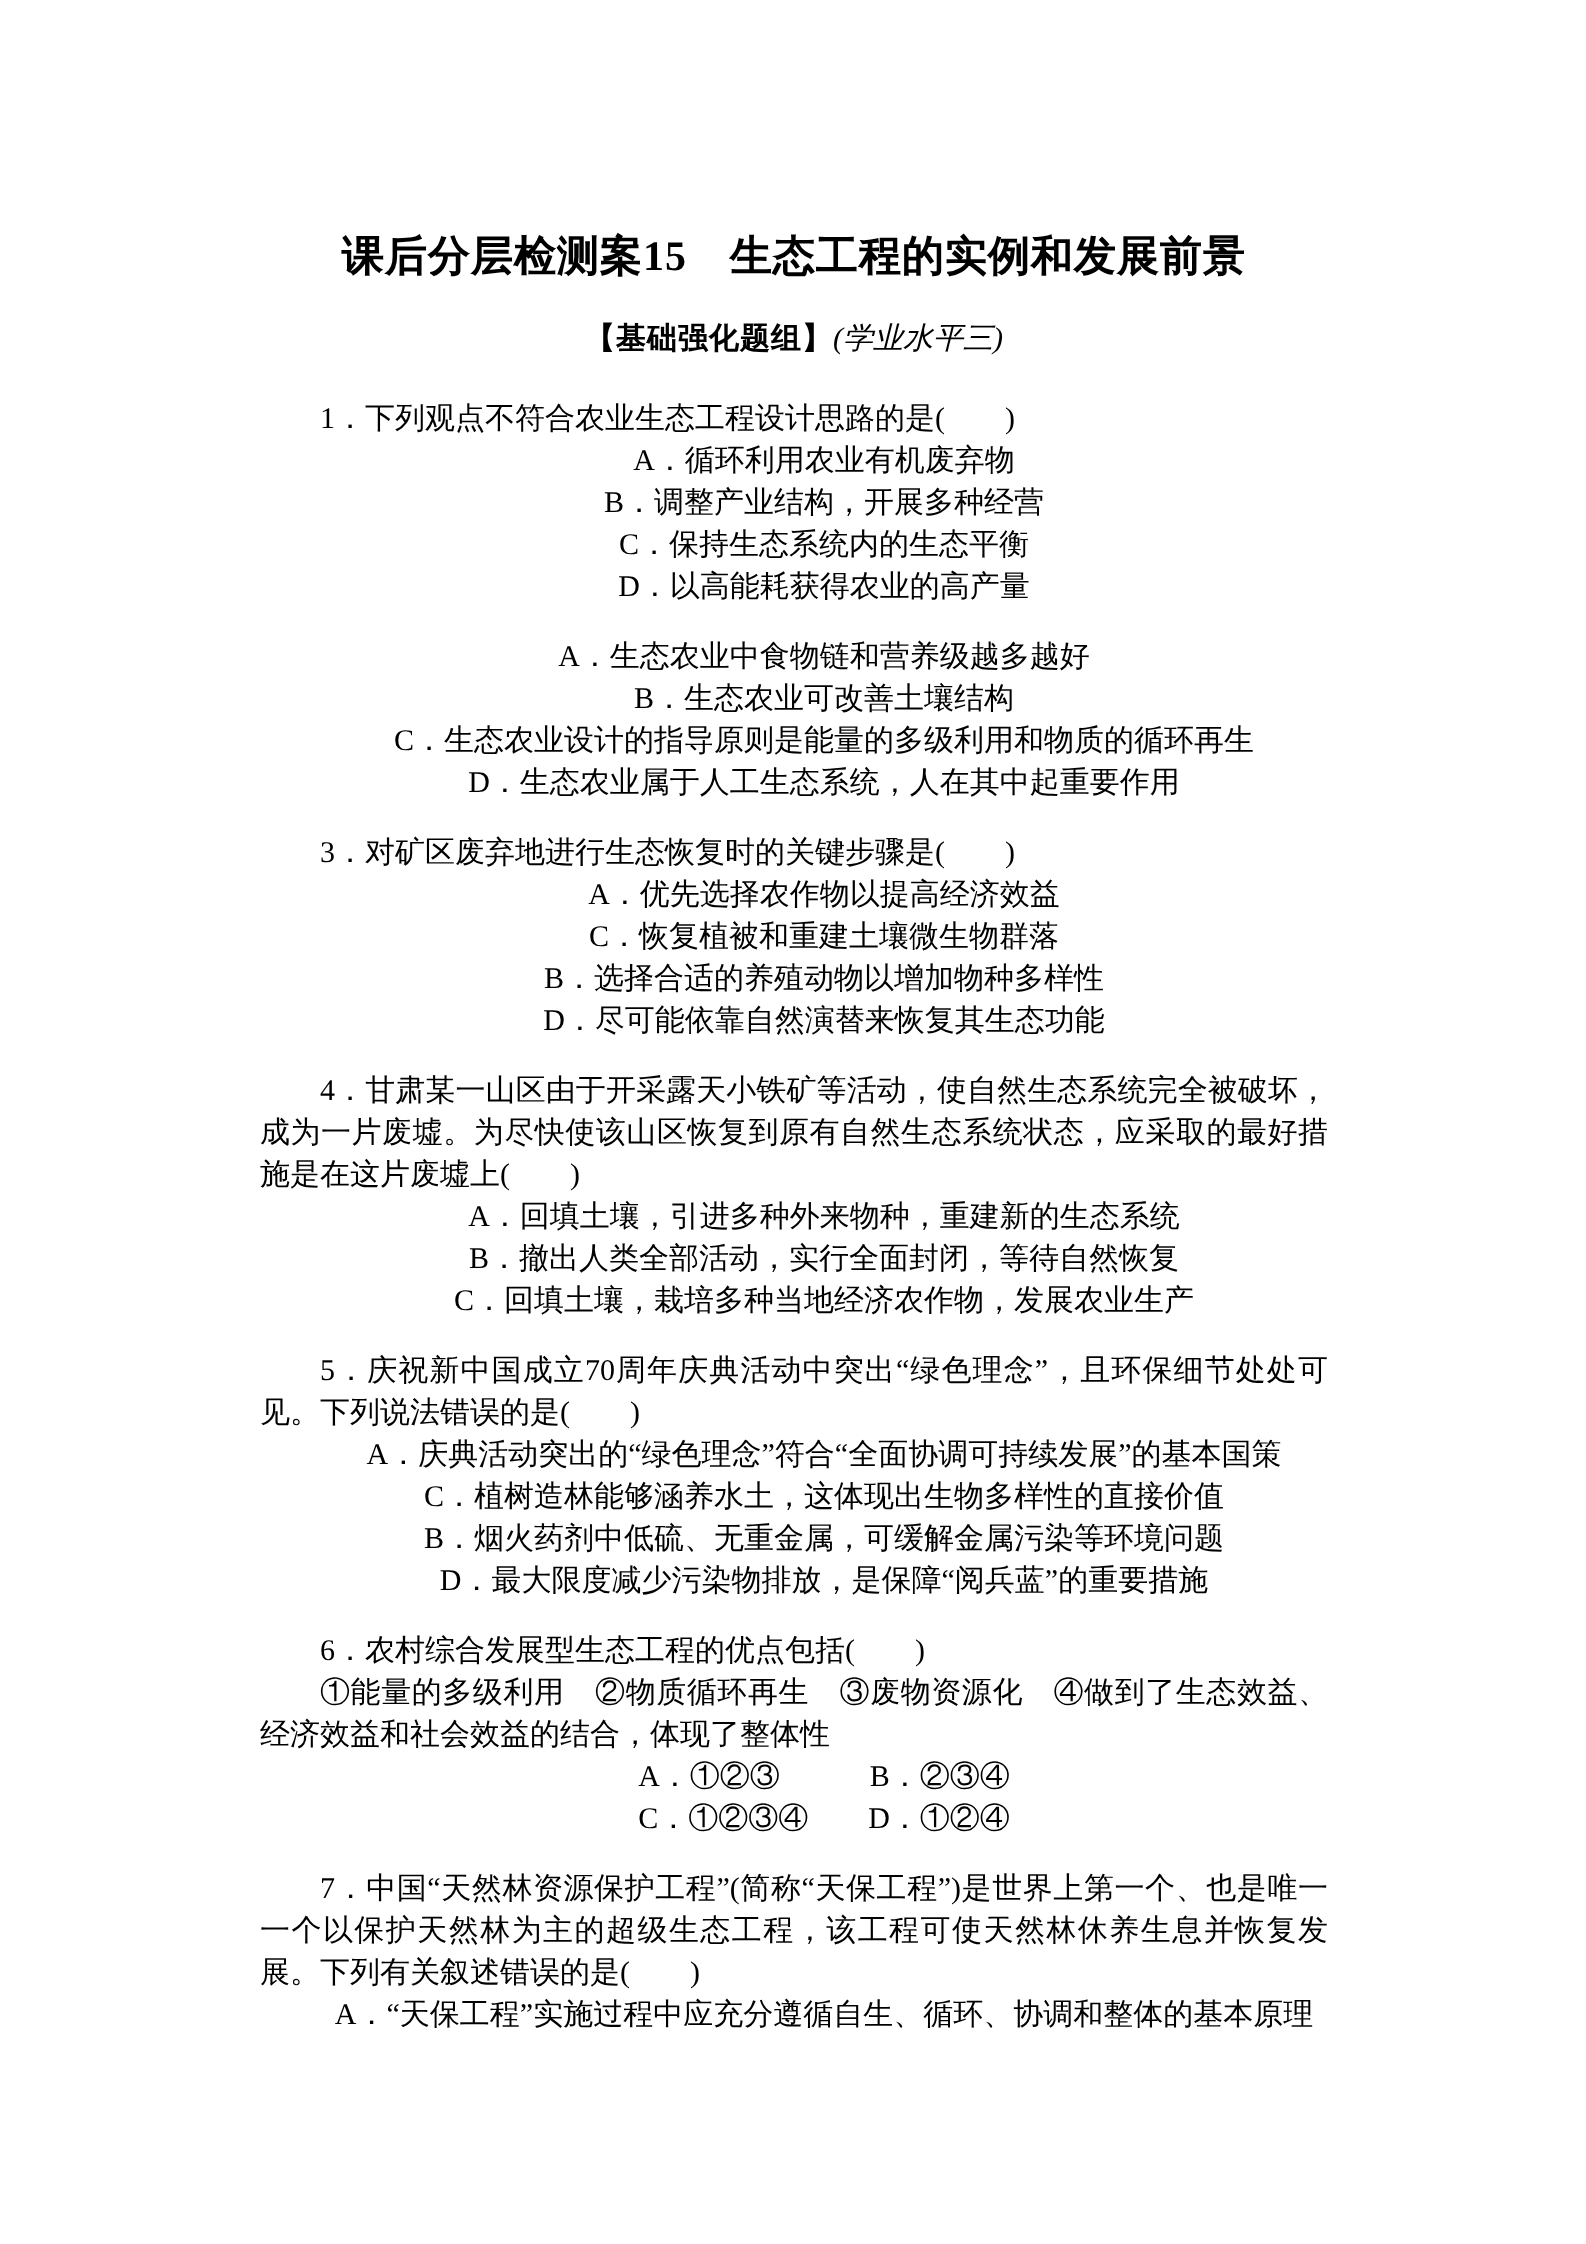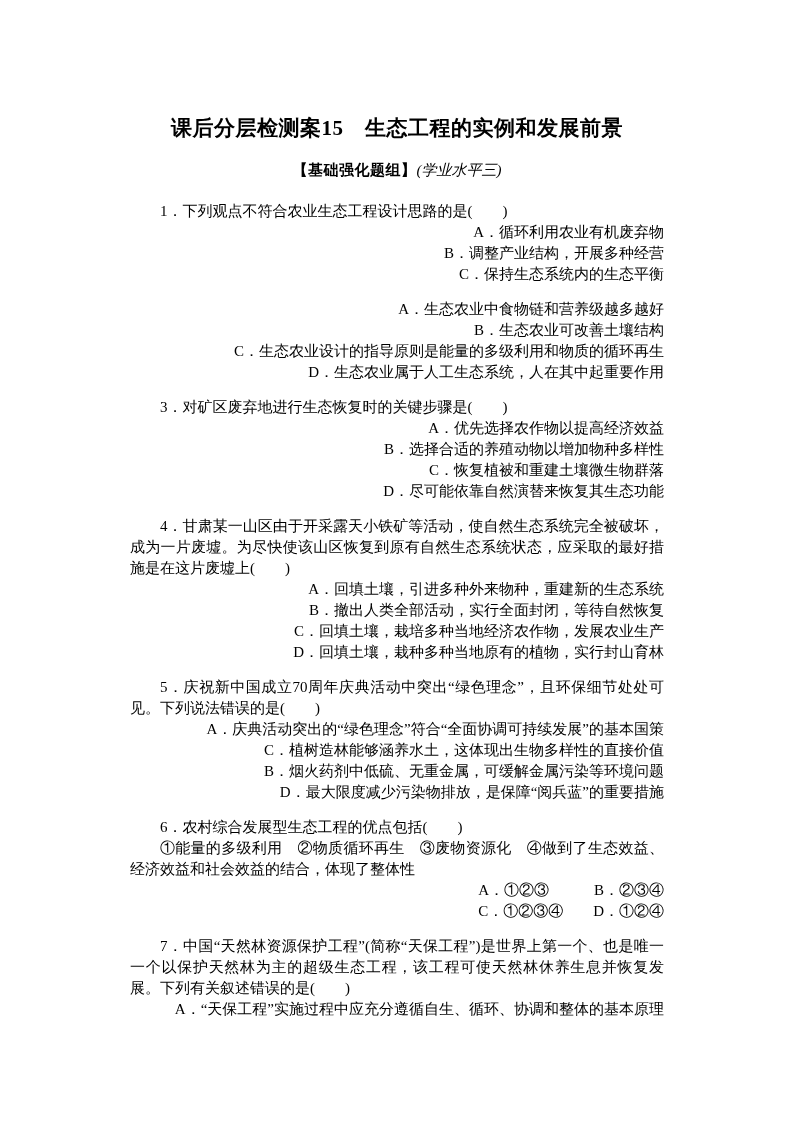--- a/index.html
+++ b/index.html
@@ -49,64 +49,64 @@
   }
   .question { margin: 14px; }
   .stem, .option, .sub-items {
     margin: 0;
     font-size: 15px;
     line-height: 21px;
     text-indent: 2em;
     text-align: justify;
     word-break: break-all;
   }
-  .option { text-align: right; }
+  .option { text-align: center; }
 </style>
 </head>
 <body>
 
 <div class="page">
   <div class="content">
 
     <h1 class="doc-title">课后分层检测案15　生态工程的实例和发展前景</h1>
 
     <div class="section-header">
       <span class="section-group">【基础强化题组】</span><span class="section-level">(学业水平三)</span>
     </div>
 
     <div class="questions">
 
       <div class="question">
         <p class="stem">1．下列观点不符合农业生态工程设计思路的是(　　)</p>
         <p class="option">A．循环利用农业有机废弃物</p>
         <p class="option">B．调整产业结构，开展多种经营</p>
         <p class="option">C．保持生态系统内的生态平衡</p>
+        <p class="option">D．以高能耗获得农业的高产量</p>
       </div>
 
       <div class="question">
         <p class="option">A．生态农业中食物链和营养级越多越好</p>
         <p class="option">B．生态农业可改善土壤结构</p>
         <p class="option">C．生态农业设计的指导原则是能量的多级利用和物质的循环再生</p>
         <p class="option">D．生态农业属于人工生态系统，人在其中起重要作用</p>
       </div>
 
       <div class="question">
         <p class="stem">3．对矿区废弃地进行生态恢复时的关键步骤是(　　)</p>
         <p class="option">A．优先选择农作物以提高经济效益</p>
+        <p class="option">C．恢复植被和重建土壤微生物群落</p>
         <p class="option">B．选择合适的养殖动物以增加物种多样性</p>
-        <p class="option">C．恢复植被和重建土壤微生物群落</p>
         <p class="option">D．尽可能依靠自然演替来恢复其生态功能</p>
       </div>
 
       <div class="question">
         <p class="stem">4．甘肃某一山区由于开采露天小铁矿等活动，使自然生态系统完全被破坏，成为一片废墟。为尽快使该山区恢复到原有自然生态系统状态，应采取的最好措施是在这片废墟上(　　)</p>
         <p class="option">A．回填土壤，引进多种外来物种，重建新的生态系统</p>
         <p class="option">B．撤出人类全部活动，实行全面封闭，等待自然恢复</p>
         <p class="option">C．回填土壤，栽培多种当地经济农作物，发展农业生产</p>
-        <p class="option">D．回填土壤，栽种多种当地原有的植物，实行封山育林</p>
       </div>
 
       <div class="question">
         <p class="stem">5．庆祝新中国成立70周年庆典活动中突出“绿色理念”，且环保细节处处可见。下列说法错误的是(　　)</p>
         <p class="option">A．庆典活动突出的“绿色理念”符合“全面协调可持续发展”的基本国策</p>
         <p class="option">C．植树造林能够涵养水土，这体现出生物多样性的直接价值</p>
         <p class="option">B．烟火药剂中低硫、无重金属，可缓解金属污染等环境问题</p>
         <p class="option">D．最大限度减少污染物排放，是保障“阅兵蓝”的重要措施</p>
       </div>
 

